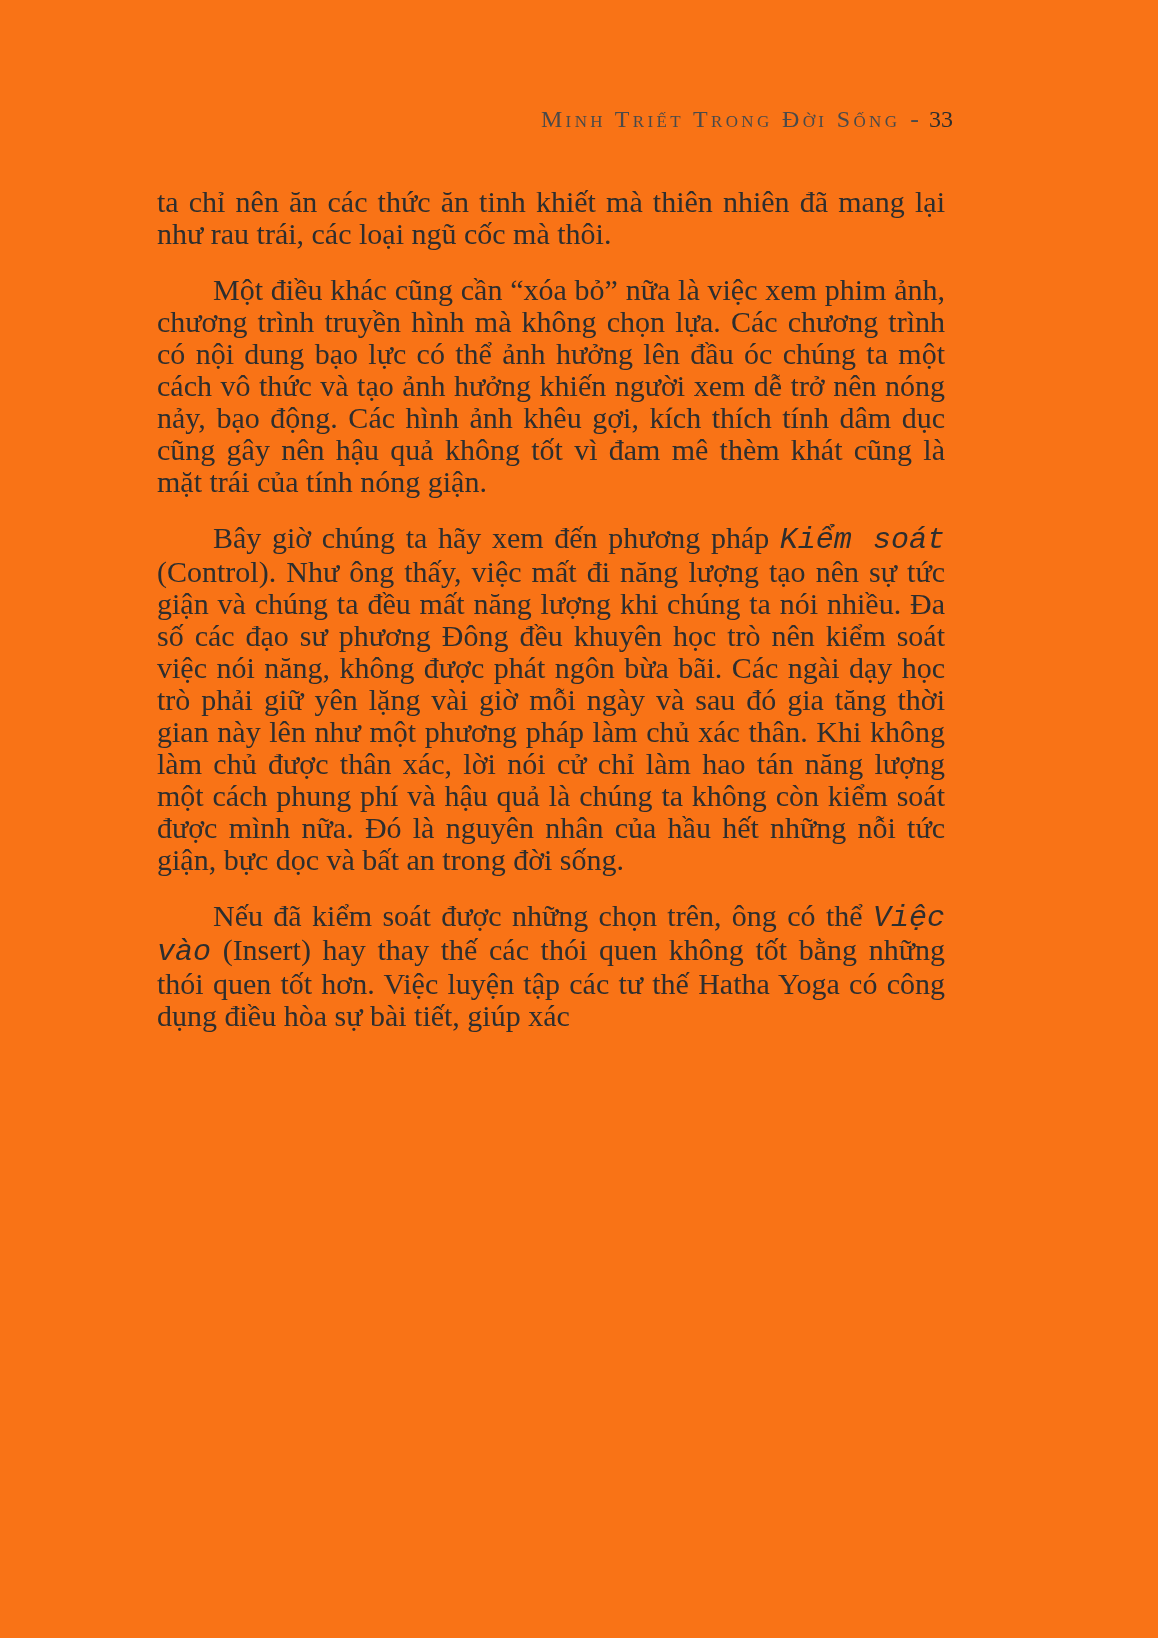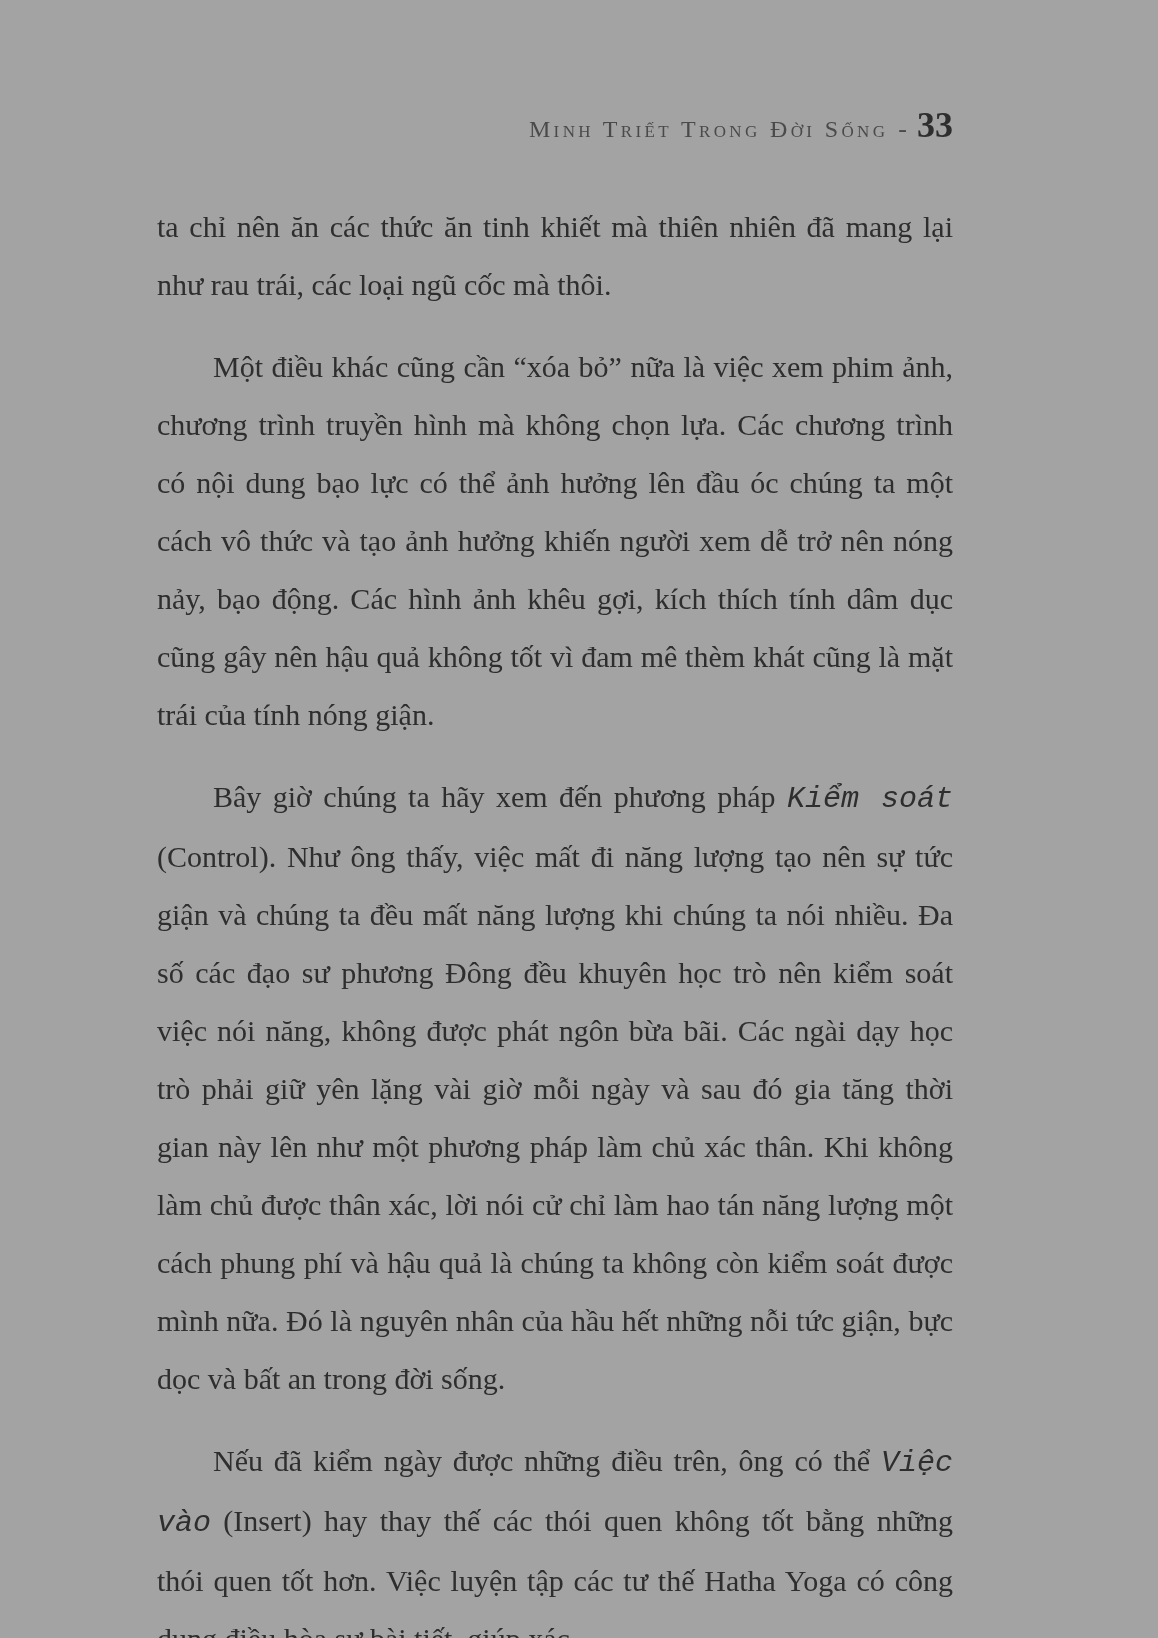--- a/index.html
+++ b/index.html
@@ -4,21 +4,21 @@
 <style>
   html, body {
     margin: 0;
     padding: 0;
     background: #ffffff;
   }
   .page {
     position: relative;
     width: 1158px;
     height: 1638px;
-    background: #a3a3a3;
+    background: #f97316;
     box-sizing: border-box;
     padding: 104px 205px 0 157px;
     font-family: "Liberation Serif", serif;
     color: #2e2e2e;
     overflow: hidden;
   }
   .header {
     display: flex;
     justify-content: flex-end;
     align-items: baseline;
@@ -30,28 +30,27 @@
     font-variant: small-caps;
     letter-spacing: 0.14em;
     font-size: 24px;
     color: #4a4a4a;
   }
   .header-dash {
     font-size: 26px;
     color: #4a4a4a;
   }
   .page-number {
-    font-size: 36px;
+    font-size: 24px;
     color: #2e2e2e;
-    font-weight: bold;
   }
   .content p {
-    margin: 0 0 24px 0;
+    margin: 0 8px 24px 0;
     font-size: 30px;
-    line-height: 58px;
+    line-height: 32px;
     text-align: justify;
     text-justify: inter-word;
     color: #2e2e2e;
   }
   .content p.indent {
     text-indent: 56px;
   }
   .content em {
     font-style: italic;
     font-family: Liberation Mono, monospace;
@@ -63,15 +62,15 @@
 <div class="page">
   <div class="header">
     <span class="running-title">Minh Triết Trong Đời Sống</span>
     <span class="header-dash">-</span>
     <span class="page-number">33</span>
   </div>
   <div class="content" id="content">
       <p><span>ta chỉ nên ăn các thức ăn tinh khiết mà thiên nhiên đã mang lại như rau trái, các loại ngũ cốc mà thôi.</span></p>
       <p class="indent"><span>Một điều khác cũng cần “xóa bỏ” nữa là việc xem phim ảnh, chương trình truyền hình mà không chọn lựa. Các chương trình có nội dung bạo lực có thể ảnh hưởng lên đầu óc chúng ta một cách vô thức và tạo ảnh hưởng khiến người xem dễ trở nên nóng nảy, bạo động. Các hình ảnh khêu gợi, kích thích tính dâm dục cũng gây nên hậu quả không tốt vì đam mê thèm khát cũng là mặt trái của tính nóng giận.</span></p>
       <p class="indent"><span>Bây giờ chúng ta hãy xem đến phương pháp </span><em>Kiểm soát</em><span> (Control). Như ông thấy, việc mất đi năng lượng tạo nên sự tức giận và chúng ta đều mất năng lượng khi chúng ta nói nhiều. Đa số các đạo sư phương Đông đều khuyên học trò nên kiểm soát việc nói năng, không được phát ngôn bừa bãi. Các ngài dạy học trò phải giữ yên lặng vài giờ mỗi ngày và sau đó gia tăng thời gian này lên như một phương pháp làm chủ xác thân. Khi không làm chủ được thân xác, lời nói cử chỉ làm hao tán năng lượng một cách phung phí và hậu quả là chúng ta không còn kiểm soát được mình nữa. Đó là nguyên nhân của hầu hết những nỗi tức giận, bực dọc và bất an trong đời sống.</span></p>
-      <p class="indent"><span>Nếu đã kiểm ngày được những điều trên, ông có thể </span><em>Việc vào</em><span> (Insert) hay thay thế các thói quen không tốt bằng những thói quen tốt hơn. Việc luyện tập các tư thế Hatha Yoga có công dụng điều hòa sự bài tiết, giúp xác</span></p>
+      <p class="indent"><span>Nếu đã kiểm soát được những chọn trên, ông có thể </span><em>Việc vào</em><span> (Insert) hay thay thế các thói quen không tốt bằng những thói quen tốt hơn. Việc luyện tập các tư thế Hatha Yoga có công dụng điều hòa sự bài tiết, giúp xác</span></p>
     </div>
 </div>
 
 </body></html>

